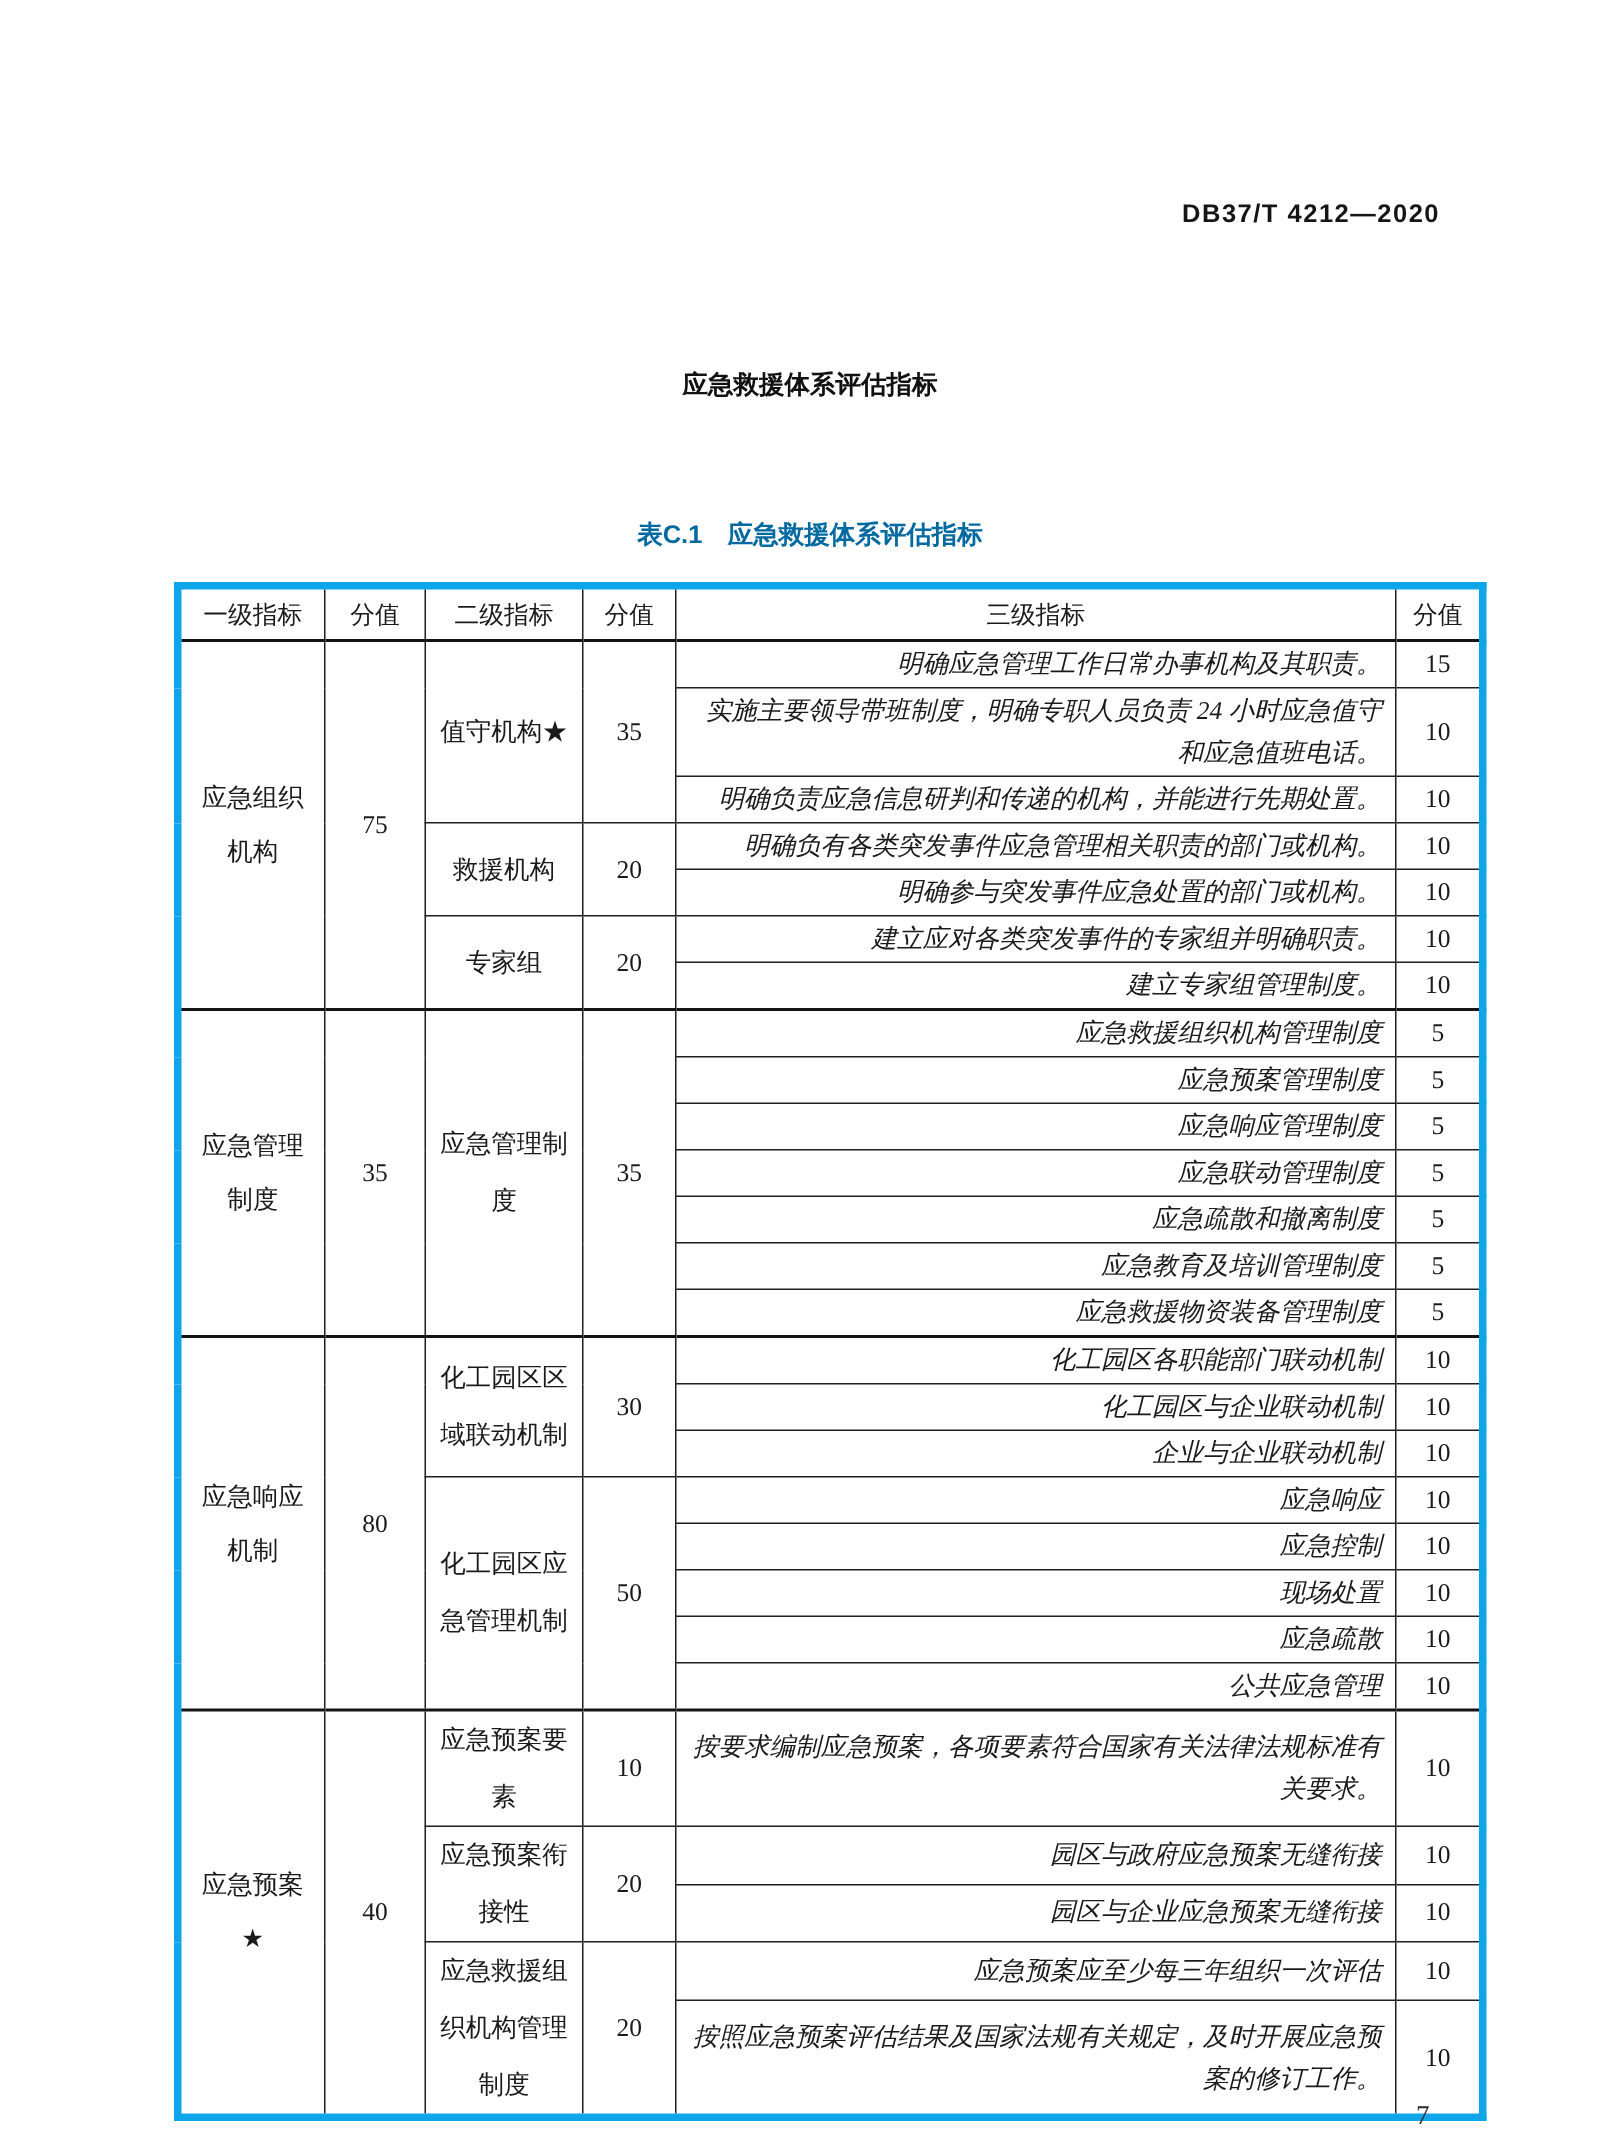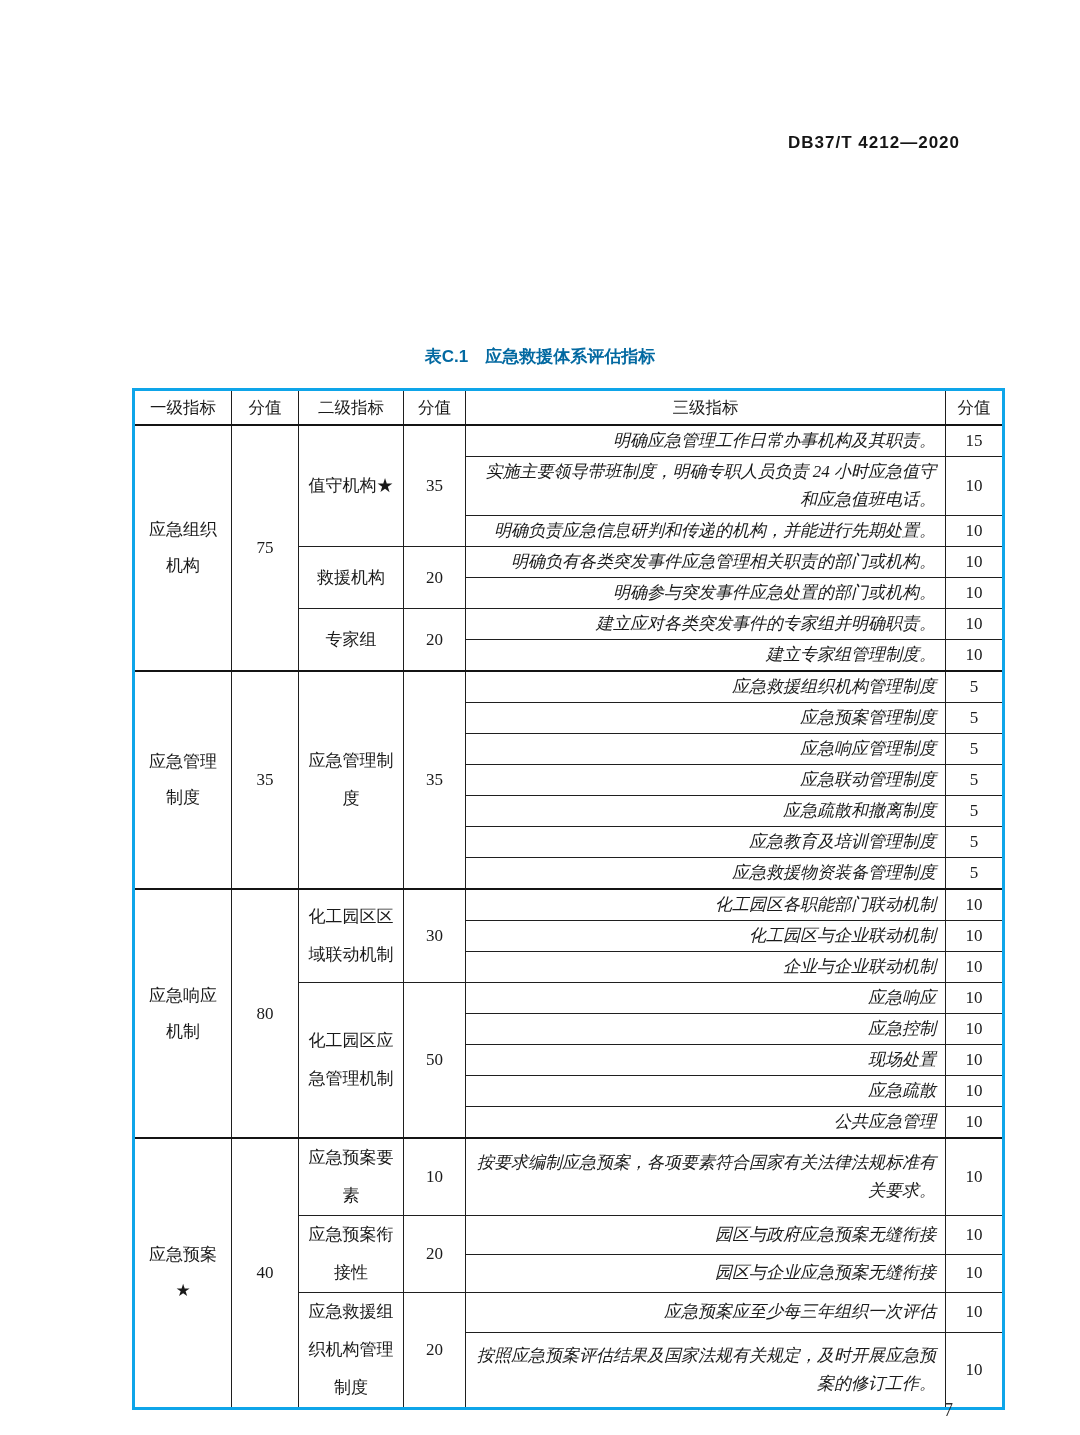--- a/index.html
+++ b/index.html
@@ -17,23 +17,23 @@
     font-family:"Liberation Sans","DejaVu Sans",sans-serif;color:#111;}
   .title-appendix{font-size:19px;font-weight:700;letter-spacing:2px;}
   .title-informative{font-size:16px;font-weight:700;margin-top:9px;}
   .title-subject{font-size:17px;font-weight:700;margin-top:8px;}
   .table-caption{
     position:absolute;top:345px;left:0;width:100%;text-align:center;
     font-family:"Liberation Sans","DejaVu Sans",sans-serif;
     font-size:17px;font-weight:700;color:#0369a1;
   }
   table.eval{
-    position:absolute;top:388px;left:132px;width:870px;
+    position:absolute;top:388px;left:116px;width:870px;
     border-collapse:collapse;table-layout:fixed;
-    border:3px solid #0ea5e9;
+    border:5px solid #0ea5e9;
   }
   .eval th,.eval td{
     border:1.5px solid #1f1f1f;
     font-size:17px;text-align:center;vertical-align:middle;
     padding:0 4px;color:#1a1a1a;font-weight:normal;
     overflow:hidden;
   }
   .eval thead th{height:33px;border-bottom:2.5px solid #141414;font-size:16.5px;}
   tr.sec > td{border-top:2.5px solid #141414;}
   td.c1{line-height:36px;padding:0 6px;}
@@ -45,20 +45,21 @@
     position:absolute;top:1400px;left:944px;
     font-size:18px;color:#2a2a2a;
   }
 </style>
 </head>
 <body>
 
 <div class="doc-number">DB37/T 4212—2020</div>
 
 <div class="titles">
+  <div class="title-subject">应急救援体系评估指标</div>
 </div>
 
 <div class="table-caption">表C.1　应急救援体系评估指标</div>
 
 <table class="eval">
   <colgroup>
     <col style="width:98px">
       <col style="width:67px">
       <col style="width:105px">
     <col style="width:62px">

